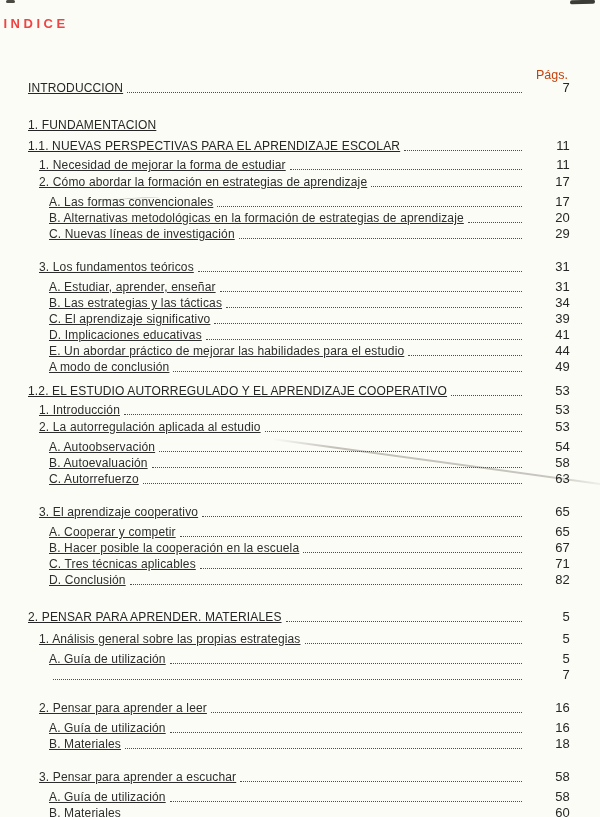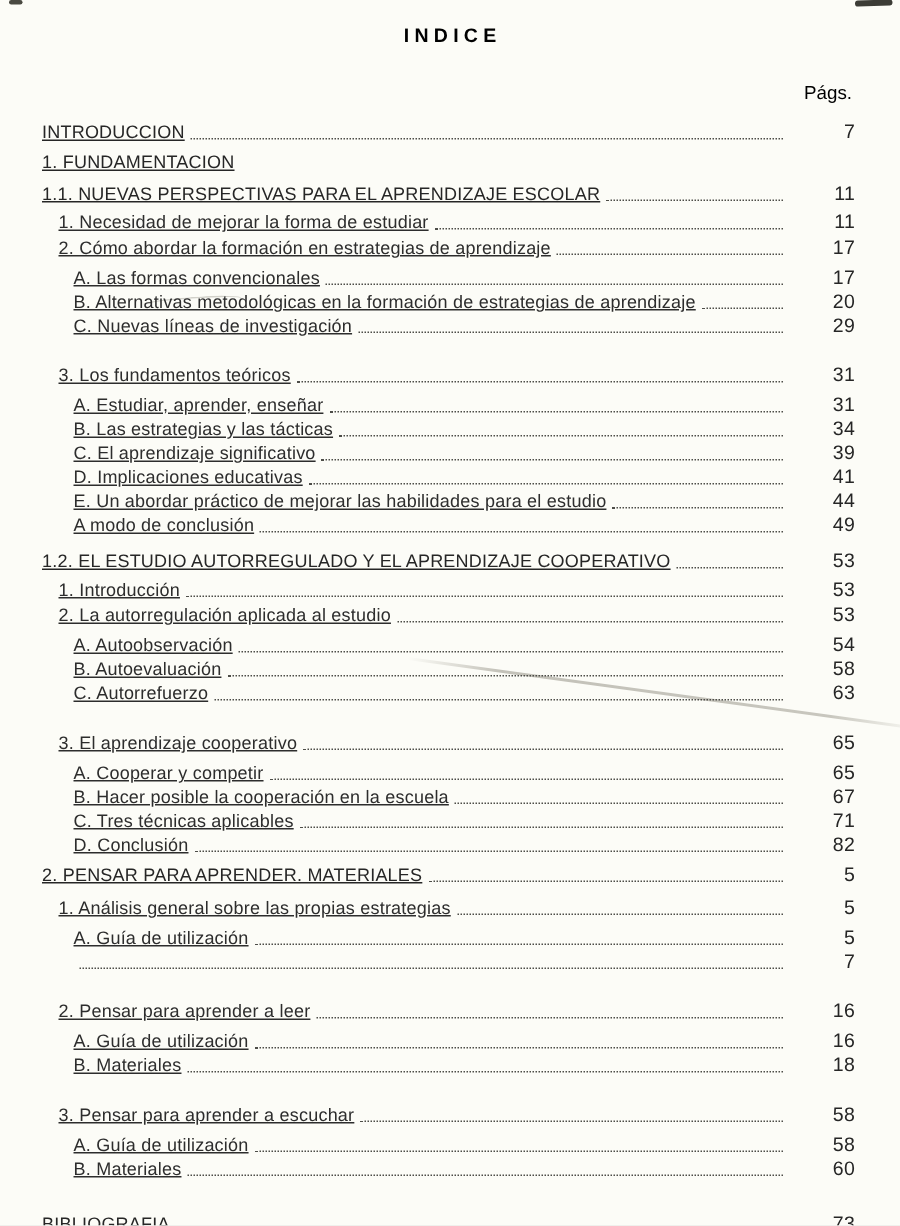--- a/index.html
+++ b/index.html
@@ -7,28 +7,28 @@
     position:relative;
     width:600px; height:817px;
     background:#fcfcf7;
     font-family:"Liberation Sans", sans-serif;
     color:#2d2d2d;
     overflow:hidden;
     box-sizing:border-box;
   }
   .doc-title {
     position:absolute; top:16px; left:0; right:0;
-    text-align:center;
+    text-align:left;
     font-size:13px; font-weight:bold;
     letter-spacing:3.5px; padding-left:3.5px;
-    color:#000000;
+    color:#ef4444;
   }
   .pages-label {
-    position:absolute; top:55px; right:32px;
-    font-size:12.5px; color:#000000;
+    position:absolute; top:68px; right:32px;
+    font-size:12.5px; color:#c2410c;
   }
   .toc {
     position:absolute; top:80px; left:28px; right:30px;
   }
   .row {
     display:flex; align-items:flex-end;
     font-size:12px; line-height:16px;
     letter-spacing:0.15px;
     white-space:nowrap;
   }
@@ -42,21 +42,21 @@
     flex:0 0 38px; width:38px;
     text-align:right; font-size:13px;
     color:#262626;
   }
   
   .t-item    { padding-left:11px; }
   .t-subitem { padding-left:21px; }
   
   .t-intro .label, .t-part .label, .t-section .label, .t-biblio .label { color:#262626; }
   
-  .t-part            { margin-top:4px; }
+  .t-part            { margin-top:21px; }
   .t-section         { margin-top:5px;  }
   .t-item            { margin-top:2px;justify-content:space-between;  }
   .t-subitem         { margin-top:0;    }
   .t-biblio          { margin-top:21px;align-items:flex-end; }
   .t-item + .t-item       { margin-top:1px; }
   .t-subitem + .t-item    { margin-top:17px; }
   .t-section + .t-item    { margin-top:3px; }
   .t-part + .t-item       { margin-top:6px; }
   .t-item + .t-subitem    { margin-top:4px; }
   .t-subitem + .t-section { margin-top:8px;align-items:flex-end; }

